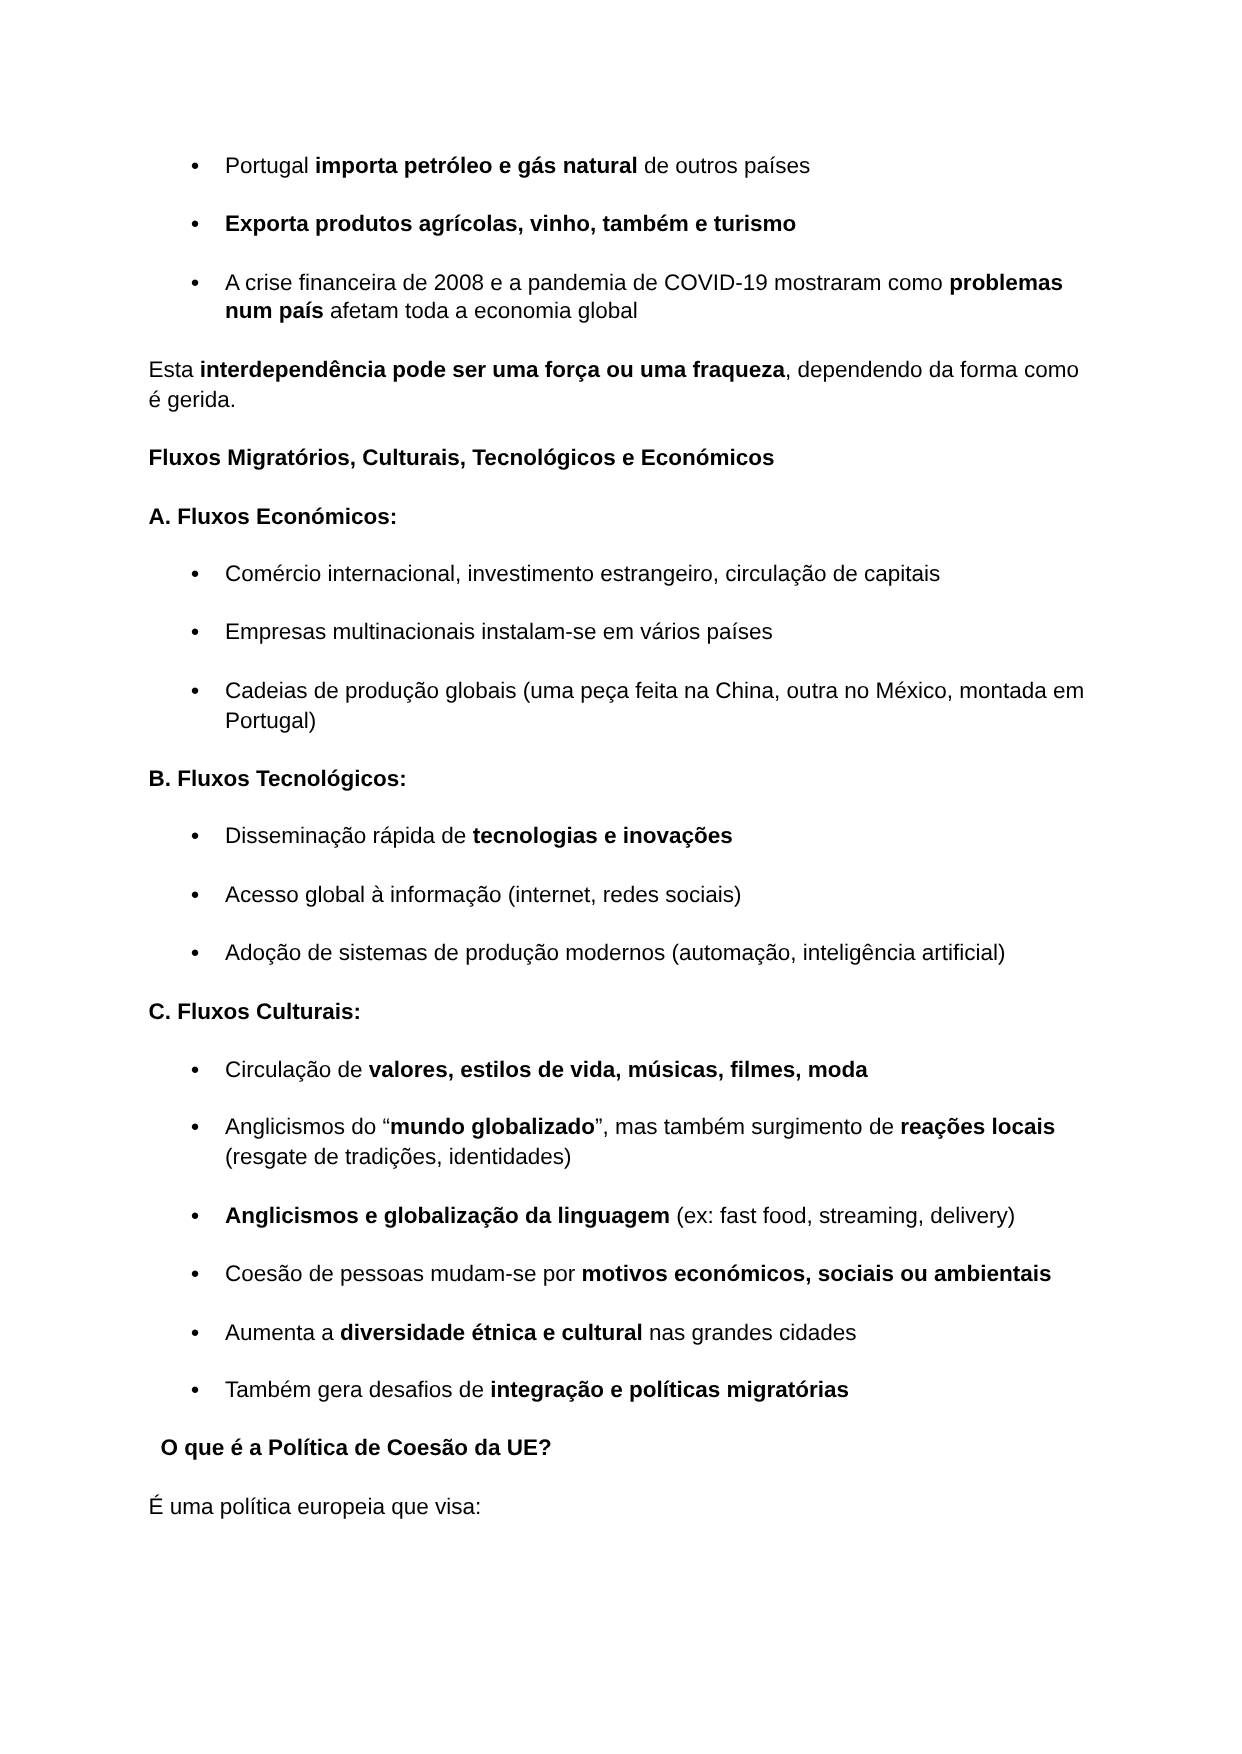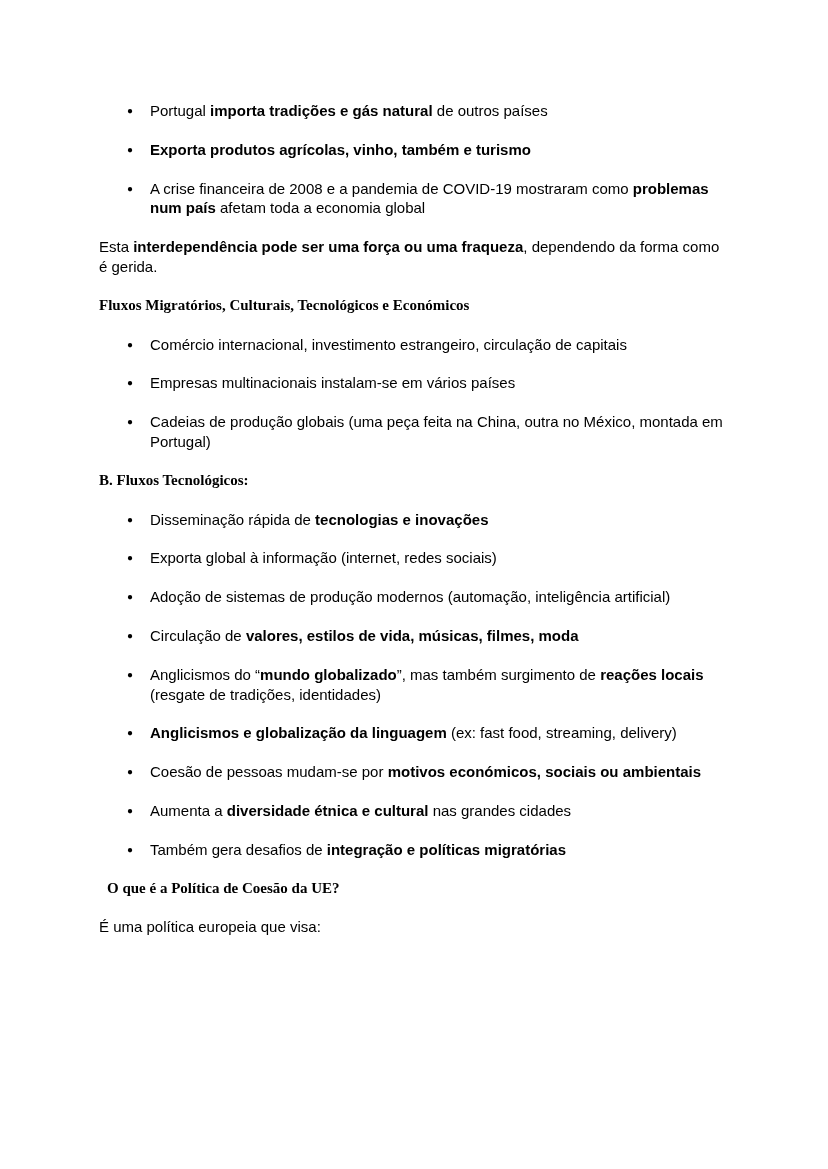--- a/index.html
+++ b/index.html
@@ -18,21 +18,21 @@
     padding: 101px 99px 0 99px;
   }
   .content {
     width: 630px;
   }
   .block {
     font-size: 15px;
     line-height: 19.8px;
     margin-bottom: 19px;
   }
-  .heading { font-weight: bold; font-family: Liberation Serif, serif; }
+  .heading { font-weight: bold; }
   .heading.indent { padding-left: 8px; }
   .bullet {
     display: flex;
     padding-left: 28px;
   }
   .marker {
     flex: none;
     width: 23px;
     font-size: 10px;
     line-height: 19.8px;
@@ -40,57 +40,59 @@
   .text { flex: 1; }
   .b { font-weight: bold; }
 </style>
 </head>
 <body>
 
 <div class="page">
   <div class="content">
       <div class="block bullet">
         <span class="marker">●</span>
-        <span class="text"><span class="">Portugal </span><span class="b">importa tradições e gás natural</span><span class=""> de outros países</span></span>
+        <span class="text"><span class="">Portugal </span><span class="b">importa petróleo e gás natural</span><span class=""> de outros países</span></span>
       </div>
       <div class="block bullet">
         <span class="marker">●</span>
         <span class="text"><span class="b">Exporta produtos agrícolas, vinho, também e turismo</span></span>
       </div>
       <div class="block bullet">
         <span class="marker">●</span>
         <span class="text"><span class="">A crise financeira de 2008 e a pandemia de COVID-19 mostraram como </span><span class="b">problemas num país</span><span class=""> afetam toda a economia global</span></span>
       </div>
       <div class="block paragraph"><span class="">Esta </span><span class="b">interdependência pode ser uma força ou uma fraqueza</span><span class="">, dependendo da forma como é gerida.</span></div>
       <div class="block heading"><span class="b">Fluxos Migratórios, Culturais, Tecnológicos e Económicos</span></div>
+      <div class="block heading"><span class="b">A. Fluxos Económicos:</span></div>
       <div class="block bullet">
         <span class="marker">●</span>
         <span class="text"><span class="">Comércio internacional, investimento estrangeiro, circulação de capitais</span></span>
       </div>
       <div class="block bullet">
         <span class="marker">●</span>
         <span class="text"><span class="">Empresas multinacionais instalam-se em vários países</span></span>
       </div>
       <div class="block bullet">
         <span class="marker">●</span>
         <span class="text"><span class="">Cadeias de produção globais (uma peça feita na China, outra no México, montada em Portugal)</span></span>
       </div>
       <div class="block heading"><span class="b">B. Fluxos Tecnológicos:</span></div>
       <div class="block bullet">
         <span class="marker">●</span>
         <span class="text"><span class="">Disseminação rápida de </span><span class="b">tecnologias e inovações</span></span>
       </div>
       <div class="block bullet">
         <span class="marker">●</span>
-        <span class="text"><span class="">Exporta global à informação (internet, redes sociais)</span></span>
+        <span class="text"><span class="">Acesso global à informação (internet, redes sociais)</span></span>
       </div>
       <div class="block bullet">
         <span class="marker">●</span>
         <span class="text"><span class="">Adoção de sistemas de produção modernos (automação, inteligência artificial)</span></span>
       </div>
+      <div class="block heading"><span class="b">C. Fluxos Culturais:</span></div>
       <div class="block bullet">
         <span class="marker">●</span>
         <span class="text"><span class="">Circulação de </span><span class="b">valores, estilos de vida, músicas, filmes, moda</span></span>
       </div>
       <div class="block bullet">
         <span class="marker">●</span>
         <span class="text"><span class="">Anglicismos do “</span><span class="b">mundo globalizado</span><span class="">”, mas também surgimento de </span><span class="b">reações locais</span><span class=""> (resgate de tradições, identidades)</span></span>
       </div>
       <div class="block bullet">
         <span class="marker">●</span>

